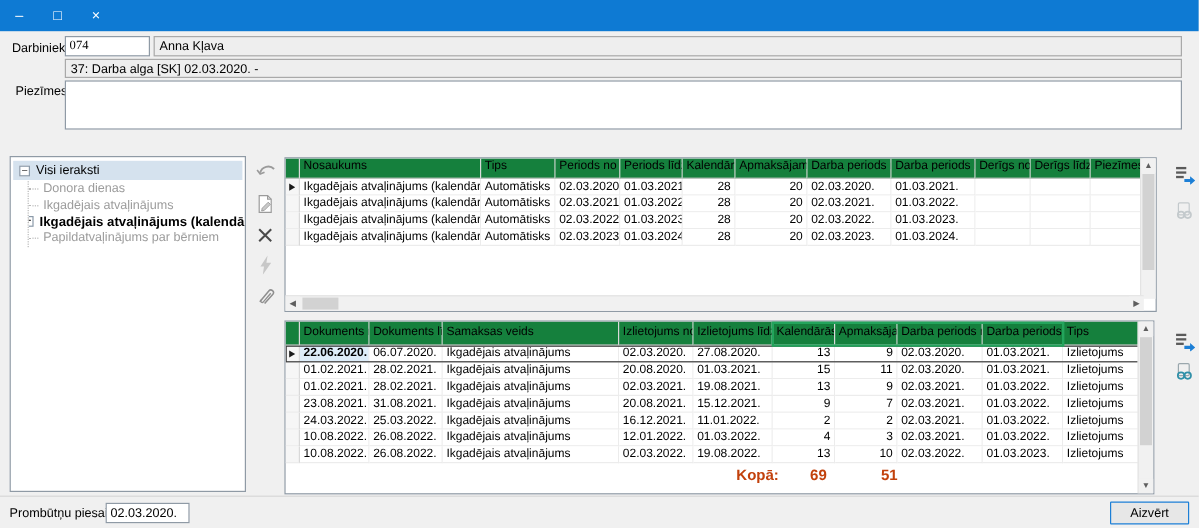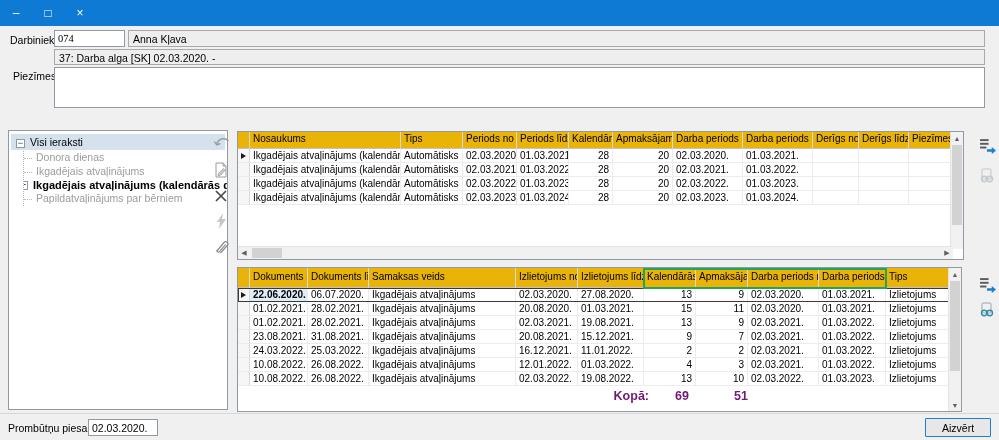--- a/index.html
+++ b/index.html
@@ -27,35 +27,35 @@
   .tree-item{height:13.8px;line-height:13.8px;color:#9c9c9c;font-size:10.5px;white-space:nowrap;overflow:hidden}
   .dash{display:inline-block;width:8px;border-top:1px dotted #b8b8b8;vertical-align:middle;margin-right:4px}
   .tree-item.emph{color:#000;font-weight:bold;font-size:11px}
   
   .tbtn{width:20px;height:20px;display:flex;align-items:center;justify-content:center}
   
   .gridhost{position:absolute;overflow:hidden}
   .trow{display:flex}
   .tcell{flex:0 0 auto;box-sizing:border-box;height:14px;line-height:13px;font-size:10px;padding:0 3px;
          border-right:1px solid #ececec;border-bottom:1px solid #ececec;white-space:nowrap;overflow:hidden;background:#fff}
-  .thead .tcell{background:#eab308;border-right:1px solid #d9d9d9;border-bottom:1px solid #c3c3c3;height:100%}
+  .thead .tcell{background:#15803d;border-right:1px solid #d9d9d9;border-bottom:1px solid #c3c3c3;height:100%}
   .thead{height:17px}
   #usage-grid .thead{height:20px}
   #usage-grid .thead .tcell{line-height:18px}
   .tind{width:12px;min-width:12px;padding:0;background:#f6f6f6;border-right:1px solid #d9d9d9;display:flex;align-items:center;justify-content:center}
   .trow.sel{outline:1px solid #3a3a3a;outline-offset:-1px}
   .selcell{background:#ddedf9 !important;font-weight:bold}
   .cur-arrow{width:0;height:0;border-left:5px solid #1b1b1b;border-top:3.5px solid transparent;border-bottom:3.5px solid transparent}
   
   .sb{position:absolute;background:#f1f1f1}
   .sb-btn{position:absolute;width:12px;height:12px;display:flex;align-items:center;justify-content:center;
           font-size:7px;color:#5e5e5e;background:#f1f1f1}
   .sb-thumb{position:absolute;background:#d2d2d2}
   
-  .totals{position:absolute;left:0;top:121px;display:flex;color:#701a75;font-weight:bold;font-size:12.5px}
+  .totals{position:absolute;left:0;top:121px;display:flex;color:#c2410c;font-weight:bold;font-size:12.5px}
   .totals div{text-align:right}
   .green-rect{position:absolute;left:405px;top:0px;width:244px;height:21px;border:2px solid #23a45c;box-sizing:border-box;pointer-events:none}
   
   .footer{left:0;top:413px;width:999px;height:27px;background:#f0f0f0;border-top:1px solid #d7d7d7}
   .btn{position:absolute;box-sizing:border-box;background:#e7e7e7;border:1px solid #1c7fd6;font-size:10.5px;
        display:flex;align-items:center;justify-content:center;border-radius:1px}
   svg{display:block}
 </style>
 </head>
 <body>
@@ -66,21 +66,21 @@
   <span class="winbtn">×</span>
 </div>
 
 <div class="abs lbl" style="left:10px;top:34px">Darbinieks:</div>
 <input class="abs field" style="left: 54px; top: 30px; width: 71px; height: 17px; font-family: Liberation Serif, serif;" value="074">
 <div class="abs field readonly" style="left:128px;top:30px;width:857px;height:17px">Anna Kļava</div>
 <div class="abs field readonly" style="left:54px;top:49px;width:931px;height:16px">37: Darba alga [SK] 02.03.2020. -</div>
 <div class="abs lbl" style="left:13px;top:70px">Piezīmes:</div>
 <div class="abs field" style="left:54px;top:67px;width:931px;height:41px"></div>
 
-<div class="abs panel" style="left:8px;top:130px;width:220px;height:280px">
+<div class="abs panel" style="left:8px;top:130px;width:197px;height:280px">
   <div class="tree-root">
     <span class="expander minus"></span><span>Visi ieraksti</span>
   </div>
   <div class="tree-children">
     <div class="tree-item"><span class="dash"></span><span>Donora dienas</span></div>
     <div class="tree-item"><span class="dash"></span><span>Ikgadējais atvaļinājums</span></div>
     <div class="tree-item emph"><span class="expander plus" style="margin-left:-5px"></span><span>Ikgadējais atvaļinājums (kalendārās d.)</span></div>
     <div class="tree-item"><span class="dash"></span><span>Papildatvaļinājums par bērniem</span></div>
   </div>
 </div>

